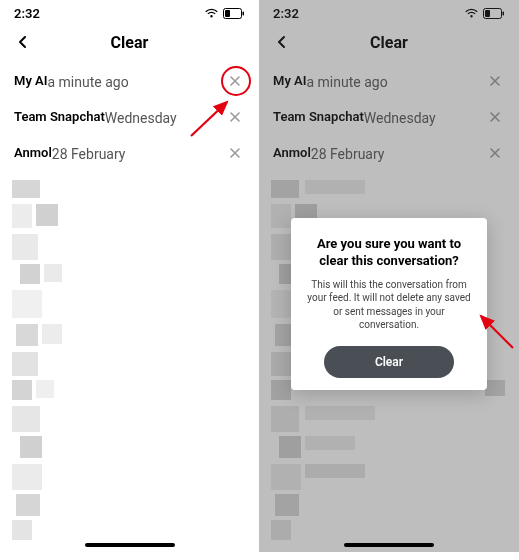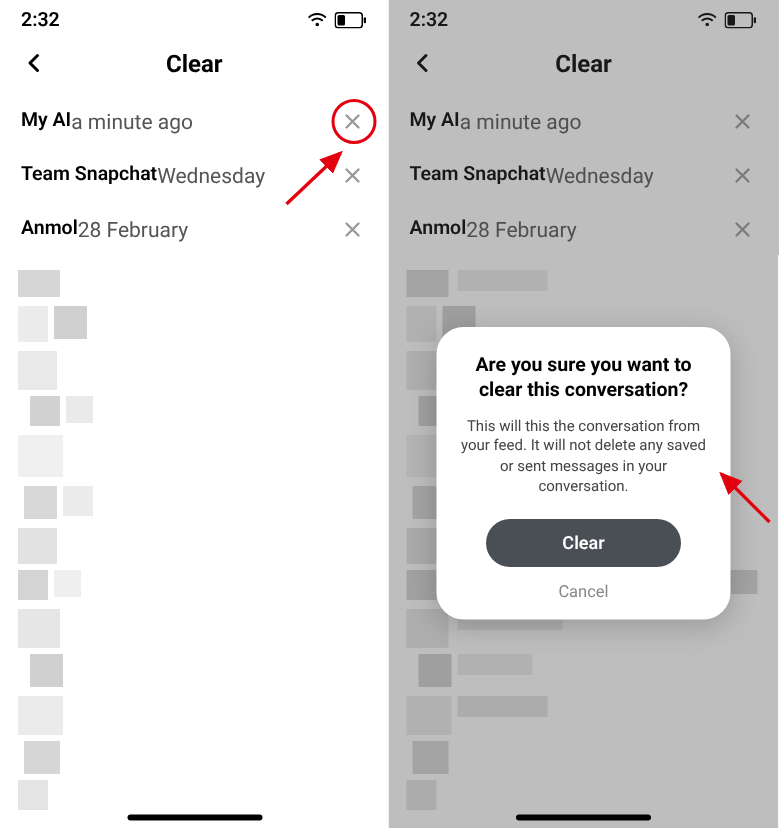--- a/index.html
+++ b/index.html
@@ -17,21 +17,21 @@
   .row { display: flex; align-items: center; justify-content: space-between; padding: 8px 14px; }
   .row-text { display: flex; flex-direction: row; }
   .row-name { font-size: 13px; font-weight: 600; color: #000; }
   .row-sub { font-size: 14px; color: #555; margin-top: 1px; }
   .close-x { width: 20px; height: 20px; display: flex; align-items: center; justify-content: center; color: #888; }
   .blur-area { position: absolute; top: 180px; left: 6px; right: 6px; bottom: 6px; }
   .blur-block { position: absolute; background: #e4e4e4; }
   .home-indicator { position: absolute; bottom: 5px; left: 50%; transform: translateX(-50%); width: 90px; height: 4px; background: #000; border-radius: 4px; }
   
   .dim { position: absolute; inset: 0; background: rgba(70,70,70,0.35); }
-  .dialog { position: absolute; top: 218px; left: 50%; transform: translateX(-50%); width: 196px; background: #fff; border-radius: 18px; padding: 18px 14px 12px; text-align: center; box-shadow: 0 4px 20px rgba(0,0,0,0.2); }
+  .dialog { position: absolute; top: 218px; left: 50%; transform: translateX(-50%); width: 196px; background: #fff; border-radius: 4px; padding: 18px 14px 12px; text-align: center; box-shadow: 0 4px 20px rgba(0,0,0,0.2); }
   .dialog-title { font-size: 13px; font-weight: 700; color: #000; line-height: 1.3; }
   .dialog-body { font-size: 10px; color: #444; margin-top: 8px; line-height: 1.35; }
   .dialog-btn { margin-top: 14px; width: 130px; height: 32px; background: #4a4f55; color: #fff; border-radius: 18px; display: flex; align-items: center; justify-content: center; font-size: 12px; font-weight: 600; margin-left: auto; margin-right: auto; }
   .dialog-cancel { margin-top: 10px; font-size: 11px; color: #888; }
   .circle-highlight { position: absolute; width: 30px; height: 30px; border: 2px solid #e3000f; border-radius: 50%; pointer-events: none; }
   .arrow { position: absolute; pointer-events: none; }
 </style>
 </head>
 <body>
 
@@ -219,21 +219,20 @@
       <div class="blur-block" style="top:314px;left:10px;width:24px;height:22px;background:#d6d6d6"></div>
       <div class="blur-block" style="top:340px;left:6px;width:20px;height:20px;background:#e4e4e4"></div>
     </div>
 
     <div class="dim"></div>
 
     <div class="dialog">
       <div class="dialog-title">Are you sure you want to clear this conversation?</div>
       <div class="dialog-body">This will this the conversation from your feed. It will not delete any saved or sent messages in your conversation.</div>
       <div class="dialog-btn">Clear</div>
-      <div class="dialog-cancel">Cancel</div>
     </div>
 
     <svg class="arrow" style="top:310px;left:216px" width="44" height="44">
       <defs>
           <marker id="ah2" markerWidth="8" markerHeight="8" refX="6" refY="3" orient="auto">
             <path d="M0,0 L7,3 L0,6 Z" fill="#e3000f"></path>
           </marker>
         </defs>
       <line x1="38" y1="38" x2="6" y2="6" stroke="#e3000f" stroke-width="2.2" marker-end="url(#ah2)"></line>
     </svg>

